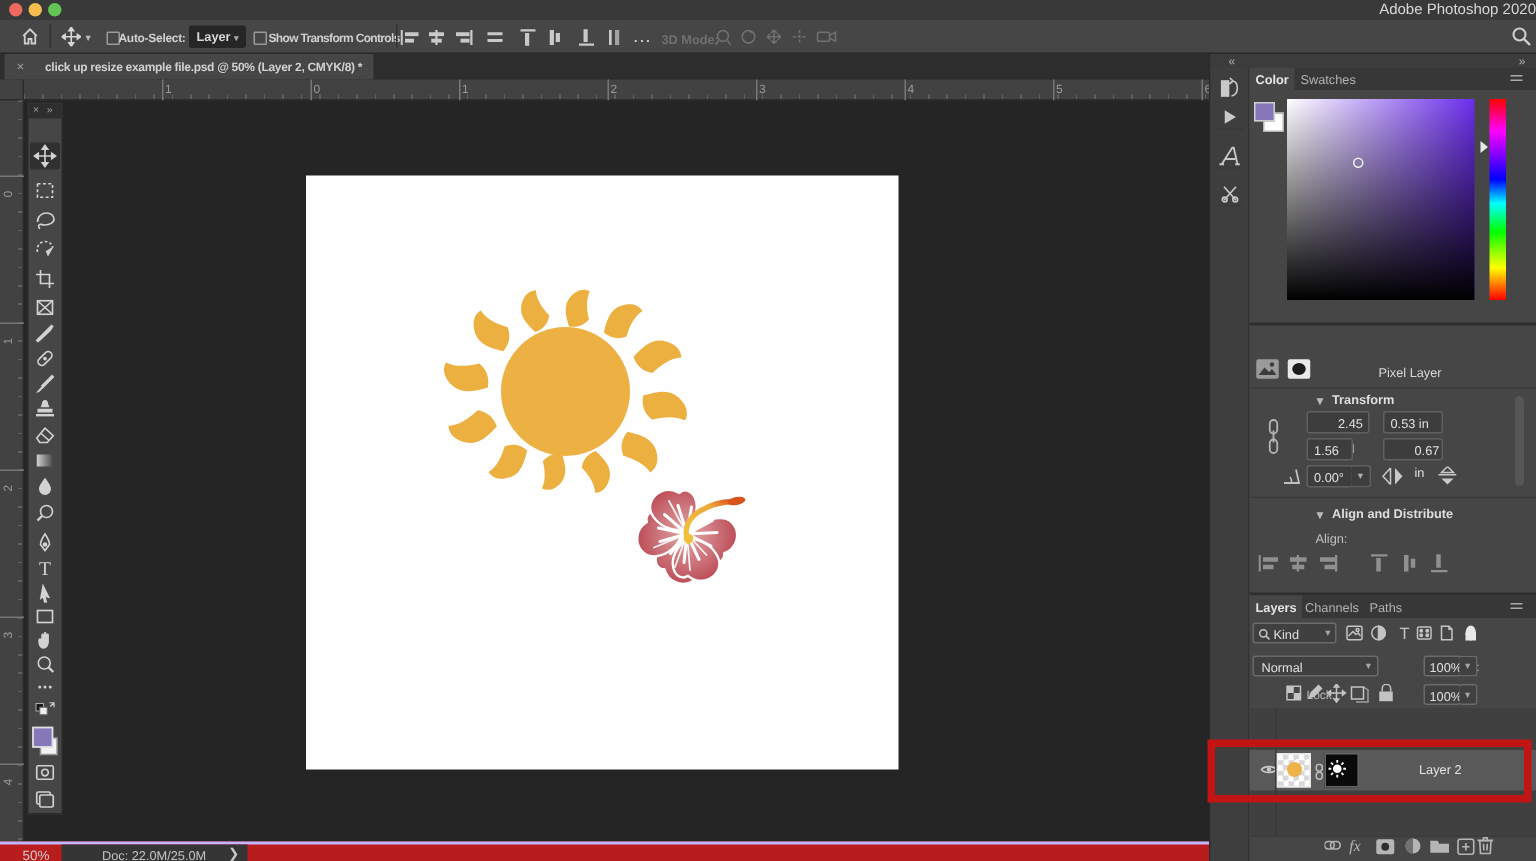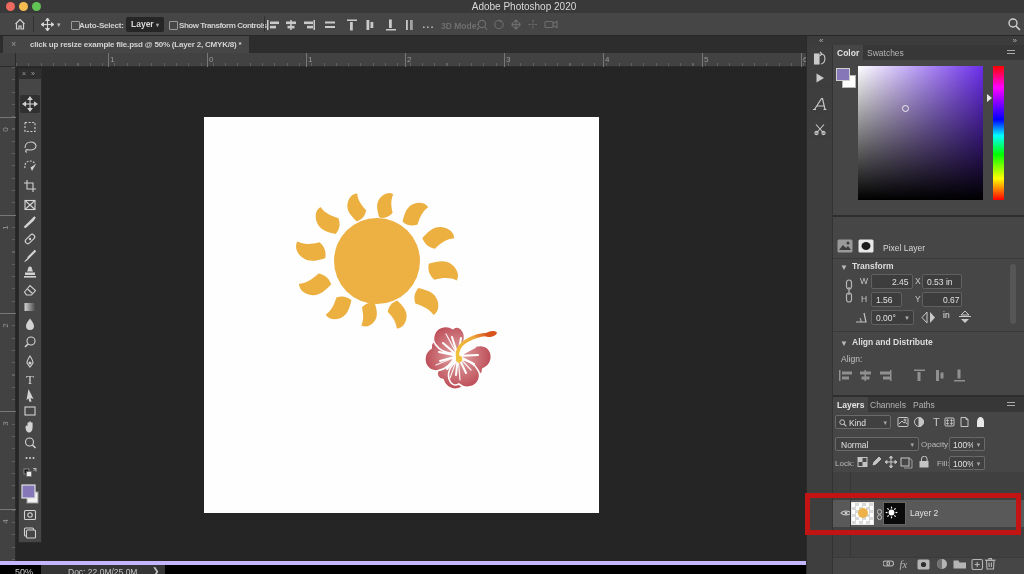--- a/index.html
+++ b/index.html
@@ -1,21 +1,21 @@
 <!DOCTYPE html>
 <html><head><meta charset="utf-8"><style>
 * { margin:0; padding:0; box-sizing:border-box; }
 html,body { width:1024px; height:574px; overflow:hidden; background:#262626; font-family:"Liberation Sans",sans-serif; }
 #app { position:relative; width:1024px; height:574px; }
 .abs { position:absolute; }
 .txt { color:#d6d6d6; font-size:10px; white-space:nowrap; }
 
 #titlebar { left:0; top:0; width:1024px; height:13px; background:#393939; }
 .tl { position:absolute; top:2px; width:9px; height:9px; border-radius:50%; }
-#title { position:absolute; top:0px; width:100%; text-align:center; color:#d8d8d8; font-size:10px; line-height:14px;padding-left:24px; }
+#title { position:absolute; top:0px; width:100%; text-align:right; color:#d8d8d8; font-size:10px; line-height:14px;padding-left:24px; }
 
 #options { left:0; top:13px; width:1024px; height:23px; background:#464646; border-bottom:1px solid #282828; }
 .sep { position:absolute; top:3px; width:1px; height:16px; background:#333; }
 .cb { position:absolute; top:8px; width:9px; height:9px; border:1px solid #9a9a9a; border-radius:1px; background:#464646; }
 .obox { position:absolute; background:#262626; border-radius:2px; color:#d9d9d9; font-size:10px; }
 
 #tabbar { left:0; top:36px; width:806px; height:17px; background:#2d2d2d; }
 #tab { position:absolute; left:3px; top:0; height:17px; background:#464646; color:#d2d2d2; font-size:8px; letter-spacing:-0.2px; line-height:17px; padding:0 8px 0 27px; border-radius:0; }
 #tab .x { position:absolute; left:8px; top:0; color:#9a9a9a; font-size:9px; }
 
@@ -37,29 +37,29 @@
 .panel { position:absolute; left:26px; width:192px; background:#464646; }
 .ptabs { position:absolute; left:0; top:0; width:100%; height:15px; background:#373737; }
 .ptab { position:absolute; top:0; height:15px; line-height:16px; font-size:8.5px; color:#b3b3b3; padding:0 4px; }
 .ptab.on { background:#464646; color:#e4e4e4; font-weight:bold; }
 .ham { position:absolute; right:10px; top:5px; width:8px; height:4px; border-top:1.5px solid #aaa; border-bottom:1.5px solid #aaa; }
 
 #pcolor { top:9px; height:172px; }
 #pprops { top:179px; height:180px; border-top:2px solid #2e2e2e; }
 #players { top:359px; height:179px; border-top:2px solid #2e2e2e; }
 .ibox { position:absolute; background:#3d3d3d; border:1px solid #606060; border-radius:2px; color:#e0e0e0; font-size:8.5px; }
-.lbl { position:absolute; color:#c9c9c9; font-size:8.5px; }
+.lbl { position:absolute; color:#c9c9c9; font-size:8.5px;margin-left:36px; }
 .dim { color:#8f8f8f; }
 
 .lrow { position:absolute; left:0; width:192px; height:27px; }
 .eye { position:absolute; left:7px; top:9px; width:12px; height:8px; }
 .chk { background: repeating-conic-gradient(#d9d9d9 0 25%, #fff 0 50%) 0 0/7px 7px; background-color:#fff; }
 #redbox { left:805px; top:493px; width:216px; height:42px; border:5px solid #c31414; z-index:50; }
 
-#status { left:0; top:561px; width:806px; height:13px; background:#000000; border-top:4px solid #c4b5fd; }
+#status { left:0; top:561px; width:806px; height:13px; background:#b91c1c; border-top:2px solid #c4b5fd; }
 </style></head>
 <body>
 <div id="app">
   <div class="abs" id="titlebar">
     <div class="tl" style="left:6px;background:#ee6a5f;"></div>
     <div class="tl" style="left:19px;background:#f5bd4f;"></div>
     <div class="tl" style="left:32px;background:#61c454;"></div>
     <div id="title">Adobe Photoshop 2020</div>
   </div>
   <div class="abs" id="options">

